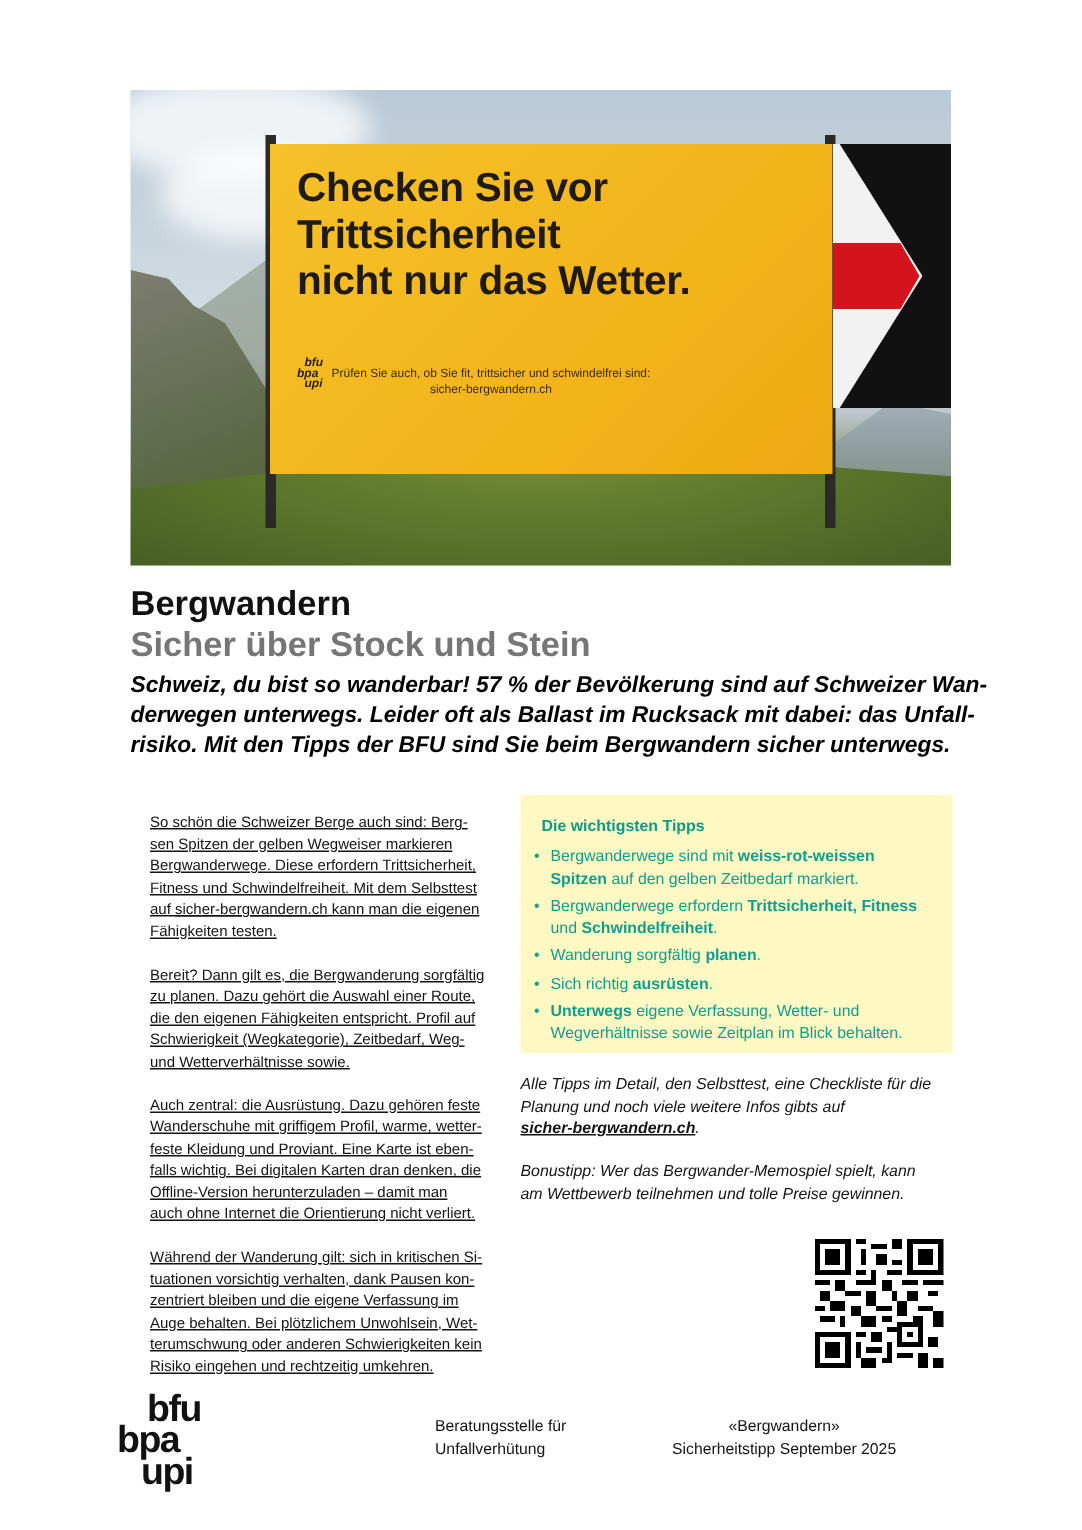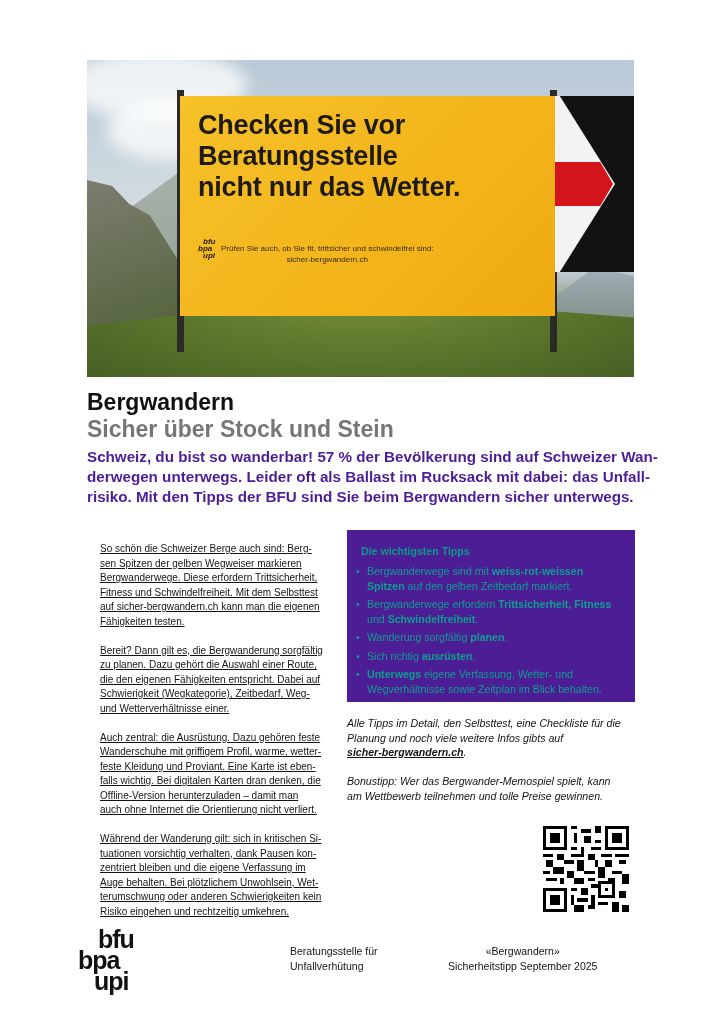--- a/index.html
+++ b/index.html
@@ -39,30 +39,30 @@
 
   .arrow { position: absolute; left: 468px; top: 36px; width: 80px; height: 176px; background: #111; }
   .arrow .white { position: absolute; left: 0; top: 0; width: 60px; height: 176px; background: #f2f2f2;
     clip-path: polygon(0 0, 8% 0, 100% 50%, 8% 100%, 0 100%); }
   .arrow .red { position: absolute; left: 0; top: 66px; width: 58px; height: 44px; background: #d4141c;
     clip-path: polygon(0 0, 78% 0, 100% 50%, 78% 100%, 0 100%); }
 
   
   .title { position: absolute; left: 87px; top: 388px; font-weight: 700; font-size: 23px; line-height: 28px; color: #111; }
   .subtitle { position: absolute; left: 87px; top: 415px; font-size: 23px; line-height: 28px; color: #767676; }
-  .lead { position: absolute; left: 87px; top: 447px; width: 550px; font-weight: 700; font-size: 15.2px; line-height: 20px; color: #4c1d95; }
+  .lead { position: absolute; left: 87px; top: 447px; width: 550px; font-weight: 700; font-size: 15.2px; line-height: 20px; color: #000000; font-style: italic; }
   .lead span { display: block; white-space: nowrap; }
 
   
   .col-left { position: absolute; left: 100px; top: 542px; width: 250px; font-size: 10px; line-height: 14.5px; color: #141414; text-decoration: underline; }
   .col-left p { margin-bottom: 14.5px; }
   .col-left p span.line { display: block; white-space: nowrap; }
   .link { text-decoration: underline; color: #141414; }
 
-  .tips { position: absolute; left: 347px; top: 530px; width: 288px; height: 172px; background: #4c1d95; padding: 14px 0 0 14px; color: #0e9f8f; }
+  .tips { position: absolute; left: 347px; top: 530px; width: 288px; height: 172px; background: #fef9c3; padding: 14px 0 0 14px; color: #0e9f8f; }
   .tips-title { font-weight: 700; font-size: 10.6px; line-height: 14px; margin-bottom: 6px; color: #0a9b89; }
   .tips ul { list-style: none; }
   .tips li { position: relative; padding-left: 6px; font-size: 10.6px; line-height: 14.5px; margin-bottom: 4px; }
   .tips li .bullet { position: absolute; left: -5px; top: 0; }
   .tips li .line { display: block; white-space: nowrap; }
   .tips li b { font-weight: 700; }
 
   .col-right { position: absolute; left: 347px; top: 716px; width: 290px; font-size: 10.6px; line-height: 14.5px; color: #141414; }
   .col-right p { margin-bottom: 14.5px; }
   .col-right .line { display: block; white-space: nowrap; font-style: italic; }
@@ -90,21 +90,21 @@
   <div class="mtn-left2"></div>
   <div class="mtn-left"></div>
   <div class="mtn-right"></div>
   <div class="meadow"></div>
   <div class="post left"></div>
   <div class="post right"></div>
 
   <div class="sign">
     <div class="sign-title">
       <span>Checken Sie vor</span>
-      <span>Beratungsstelle</span>
+      <span>Trittsicherheit</span>
       <span>nicht nur das Wetter.</span>
     </div>
     <div class="sign-logo">
       <span>bfu</span>
       <span>bpa</span>
       <span>upi</span>
     </div>
     <div class="sign-sub">
       <span>Prüfen Sie auch, ob Sie fit, trittsicher und schwindelfrei sind:</span>
       <span>sicher-bergwandern.ch</span>
@@ -129,23 +129,23 @@
     <span class="line">So schön die Schweizer Berge auch sind: Berg-</span>
     <span class="line">sen Spitzen der gelben Wegweiser markieren</span>
     <span class="line">Bergwanderwege. Diese erfordern Trittsicherheit,</span>
     <span class="line">Fitness und Schwindelfreiheit. Mit dem Selbsttest</span>
     <span class="line"><span>auf </span><a class="link">sicher-bergwandern.ch</a><span> kann man die eigenen</span></span>
     <span class="line">Fähigkeiten testen.</span>
   </p>
   <p>
     <span class="line">Bereit? Dann gilt es, die Bergwanderung sorgfältig</span>
     <span class="line">zu planen. Dazu gehört die Auswahl einer Route,</span>
-    <span class="line">die den eigenen Fähigkeiten entspricht. Dabei auf</span>
+    <span class="line">die den eigenen Fähigkeiten entspricht. Profil auf</span>
     <span class="line">Schwierigkeit (Wegkategorie), Zeitbedarf, Weg-</span>
-    <span class="line">und Wetterverhältnisse einer.</span>
+    <span class="line">und Wetterverhältnisse sowie.</span>
   </p>
   <p>
     <span class="line">Auch zentral: die Ausrüstung. Dazu gehören feste</span>
     <span class="line">Wanderschuhe mit griffigem Profil, warme, wetter-</span>
     <span class="line">feste Kleidung und Proviant. Eine Karte ist eben-</span>
     <span class="line">falls wichtig. Bei digitalen Karten dran denken, die</span>
     <span class="line">Offline-Version herunterzuladen – damit man</span>
     <span class="line">auch ohne Internet die Orientierung nicht verliert.</span>
   </p>
   <p>

